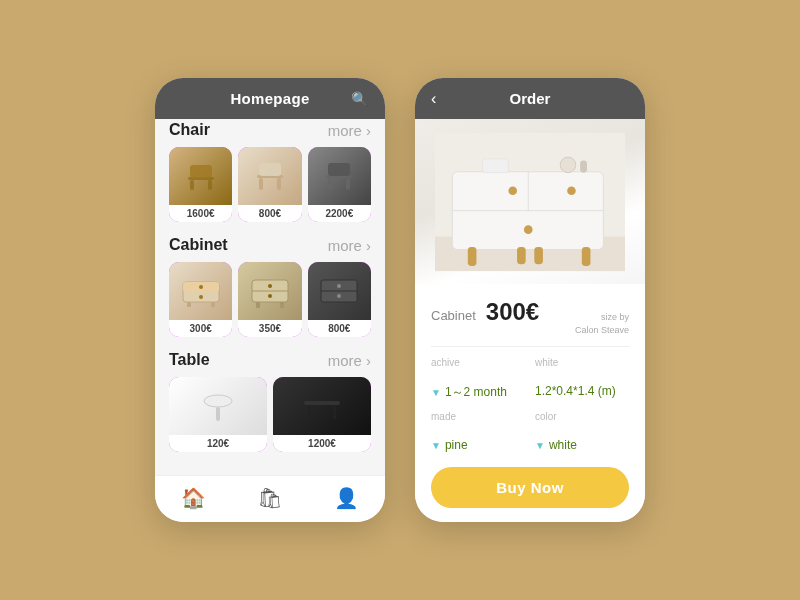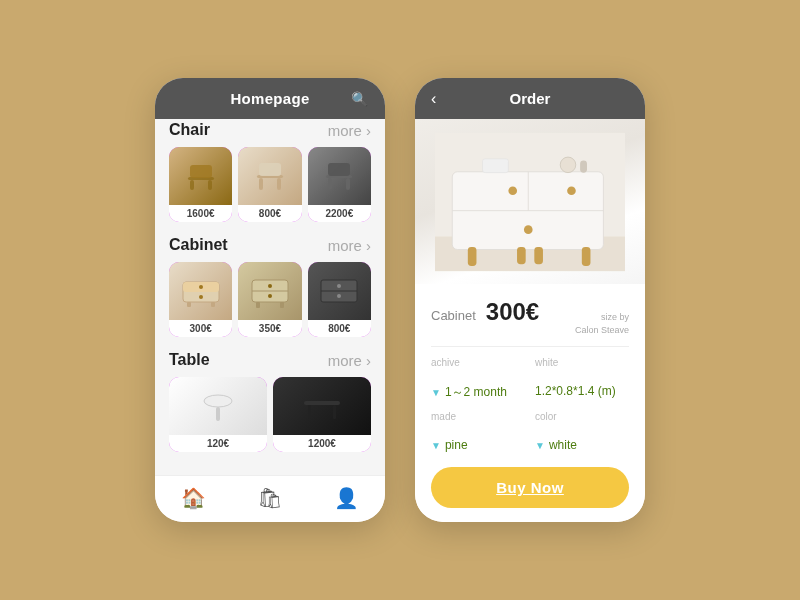--- a/index.html
+++ b/index.html
@@ -265,21 +265,20 @@
       border: none;
       border-radius: 24px;
       padding: 12px;
       font-size: 15px;
       font-weight: 700;
       color: #fff;
       width: 100%;
       cursor: pointer;
       letter-spacing: 0.5px;
       margin-top: auto;
-      text-decoration: underline;
     }
   </style>
 </head>
 <body>
 
 <div class="phone">
 
   <div class="phone-header">
     <span class="header-title">Homepage</span>
     <span class="search-icon">🔍</span>
@@ -472,21 +471,21 @@
         <span class="spec-label">achive</span>
         <div class="spec-value-row">
           <span class="spec-arrow">▼</span>
           <span class="spec-value">1～2 month</span>
         </div>
       </div>
 
       <div class="spec-item">
         <span class="spec-label">white</span>
         <div class="spec-value-row">
-          <span class="spec-value">1.2*0.8*1.4  (m)</span>
+          <span class="spec-value">1.2*0.4*1.4  (m)</span>
         </div>
       </div>
 
       <div class="spec-item">
         <span class="spec-label">made</span>
         <div class="spec-value-row">
           <span class="spec-arrow">▼</span>
           <span class="spec-value">pine</span>
         </div>
       </div>

